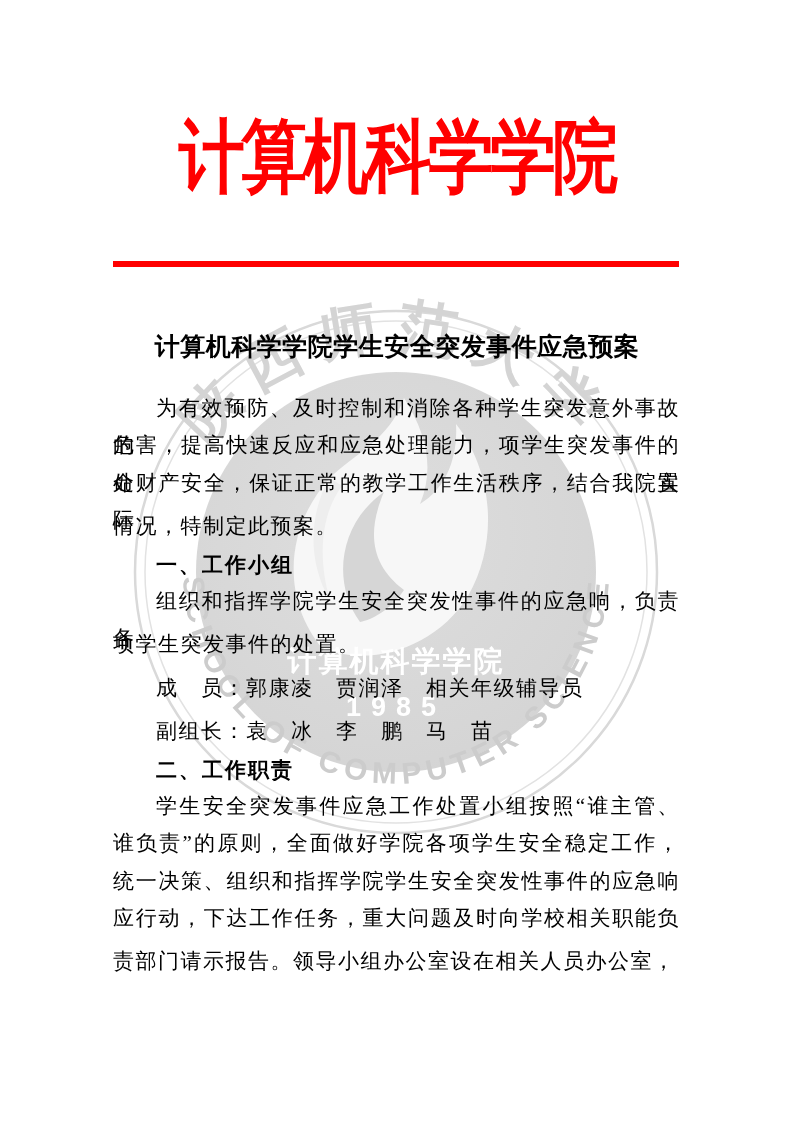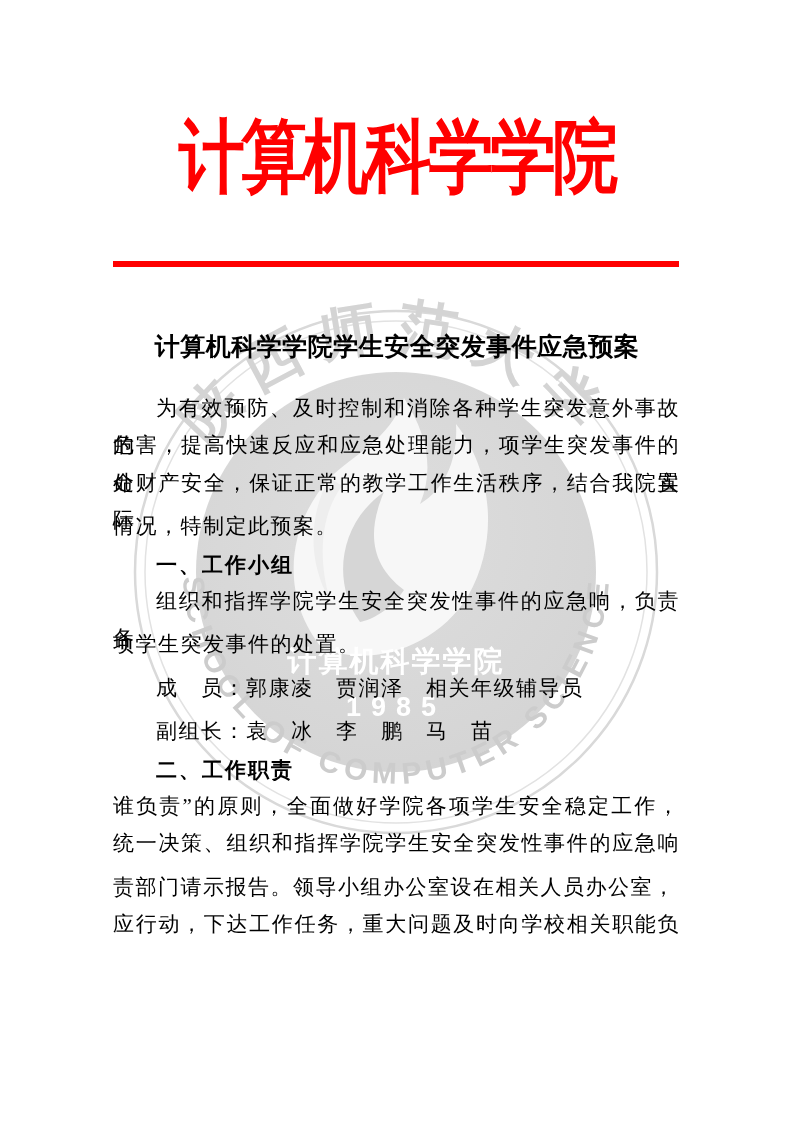--- a/index.html
+++ b/index.html
@@ -127,20 +127,21 @@
       <div class="line ind">为有效预防、及时控制和消除各种学生突发意外事故的</div>
       <div class="line">危害，提高快速反应和应急处理能力，项学生突发事件的处置</div>
       <div class="line">命财产安全，保证正常的教学工作生活秩序，结合我院实际</div>
       <div class="line end">情况，特制定此预案。</div>
       <div class="line b ind">一、工作小组</div>
       <div class="line ind">组织和指挥学院学生安全突发性事件的应急响，负责各</div>
       <div class="line end">项学生突发事件的处置。</div>
       <div class="line end ind">成　员：郭康凌　贾润泽　相关年级辅导员</div>
       <div class="line end ind">副组长：袁　冰　李　鹏　马　苗</div>
       <div class="line b ind">二、工作职责</div>
+      <div class="line ind">学生安全突发事件应急工作处置小组按照“谁主管、</div>
       <div class="line">谁负责”的原则，全面做好学院各项学生安全稳定工作，</div>
       <div class="line">统一决策、组织和指挥学院学生安全突发性事件的应急响</div>
+      <div class="line">应行动，下达工作任务，重大问题及时向学校相关职能负</div>
       <div class="line end">责部门请示报告。领导小组办公室设在相关人员办公室，</div>
-      <div class="line">应行动，下达工作任务，重大问题及时向学校相关职能负</div>
     </div>
 
   </div>
 </div>
 
 </body></html>

